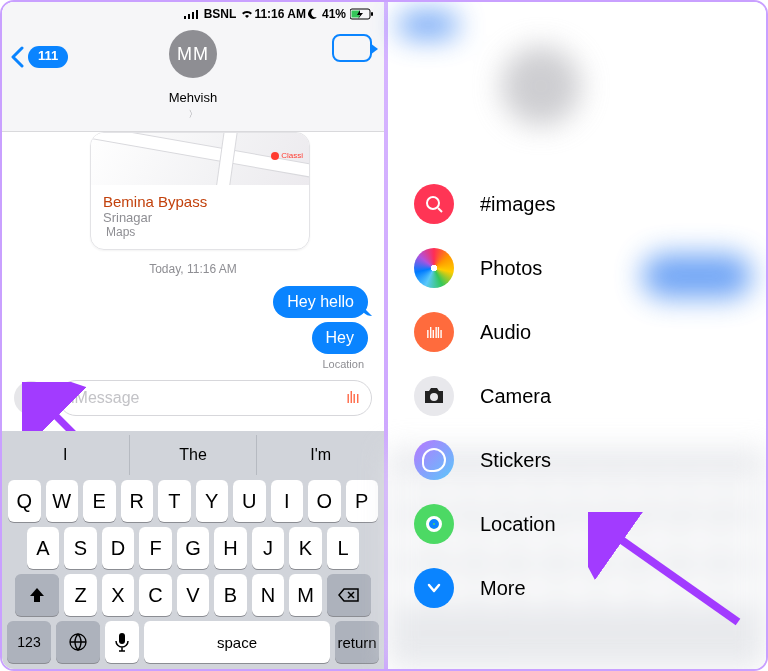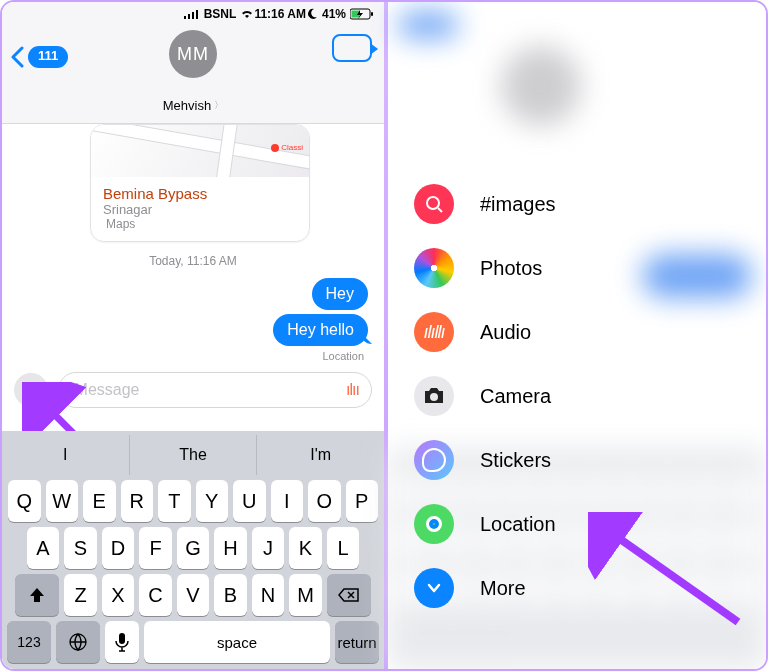--- a/index.html
+++ b/index.html
@@ -61,21 +61,21 @@
     border-top:6px solid transparent;
     border-bottom:6px solid transparent;
     border-left:8px solid #0a84ff;
   }
   .avatar {
     width: 48px; height: 48px; border-radius: 50%;
     background: #8e8e93; color: #fff;
     display: flex; align-items: center; justify-content: center;
     font-size: 18px; font-weight: 500; letter-spacing: 1px;
   }
-  .contact-name { font-size: 13px; color: #000; margin-top: 20px; display: flex; align-items: center; gap: 3px;}
+  .contact-name { font-size: 13px; color: #000; margin-top: 12px; display: flex; align-items: center; gap: 3px; flex-direction: column;}
   .contact-chevron { font-size: 9px; color: #8e8e93; }
 
   
   .messages {
     background: #fff;
     padding: 0 10px;
   }
   .loc-card {
     margin: 0 0 0 78px;
     width: 220px;
@@ -198,21 +198,21 @@
   .rblur .r1{bottom:160px;} .rblur .r2{bottom:112px;} .rblur .r3{bottom:64px;}
 
   .menu {
     position:absolute; left:26px; top:182px;
     display:flex; flex-direction:column; gap:24px;
   }
   .menu-item { display:flex; align-items:center; gap:26px; }
   .mi-icon {
     width:40px;height:40px;border-radius:50%;
     display:flex;align-items:center;justify-content:center;
-    font-size:18px; color:#fff;font-style:italic;
+    font-size:15px; color:#fff;
   }
   .mi-label { font-size:20px; color:#000; }
 
   .ic-images { background:#ff3555; }
   .ic-photos { background:conic-gradient(#ff2d55,#ff9500,#ffcc00,#34c759,#5ac8fa,#007aff,#af52de,#ff2d55); }
   .ic-photos-inner{width:14px;height:14px;border-radius:50%;background:radial-gradient(#fff 0%,#fff 30%,transparent 31%);}
   .ic-audio { background:#ff6b3d; letter-spacing:-1px;}
   .ic-camera { background:#e8e8ec; color:#000; }
   .ic-stickers { background:linear-gradient(135deg,#b877ff 0%,#5ac8fa 100%); }
   .ic-stickers::before{content:"";width:20px;height:20px;border:2px solid #fff;border-radius:50% 50% 50% 8px;display:block;}
@@ -297,24 +297,24 @@
         <div class="loc-app">
           <span></span>
           <span>Maps</span>
         </div>
       </div>
     </div>
 
     <div class="timestamp">Today, 11:16 AM</div>
 
     <div class="bubble-row">
+        <div class="bubble bubble-tail">Hey hello</div>
+      </div>
+    <div class="bubble-row">
         <div class="bubble">Hey</div>
-      </div>
-    <div class="bubble-row">
-        <div class="bubble bubble-tail">Hey hello</div>
       </div>
     <div class="delivered">Location</div>
   </div>
 
   <div class="input-row">
     <div class="plus-btn">
       <svg width="18" height="18" viewBox="0 0 18 18">
           <path d="M9 2 V16 M2 9 H16" stroke="#7d7d82" stroke-width="2" stroke-linecap="round"></path>
         </svg>
     </div>

